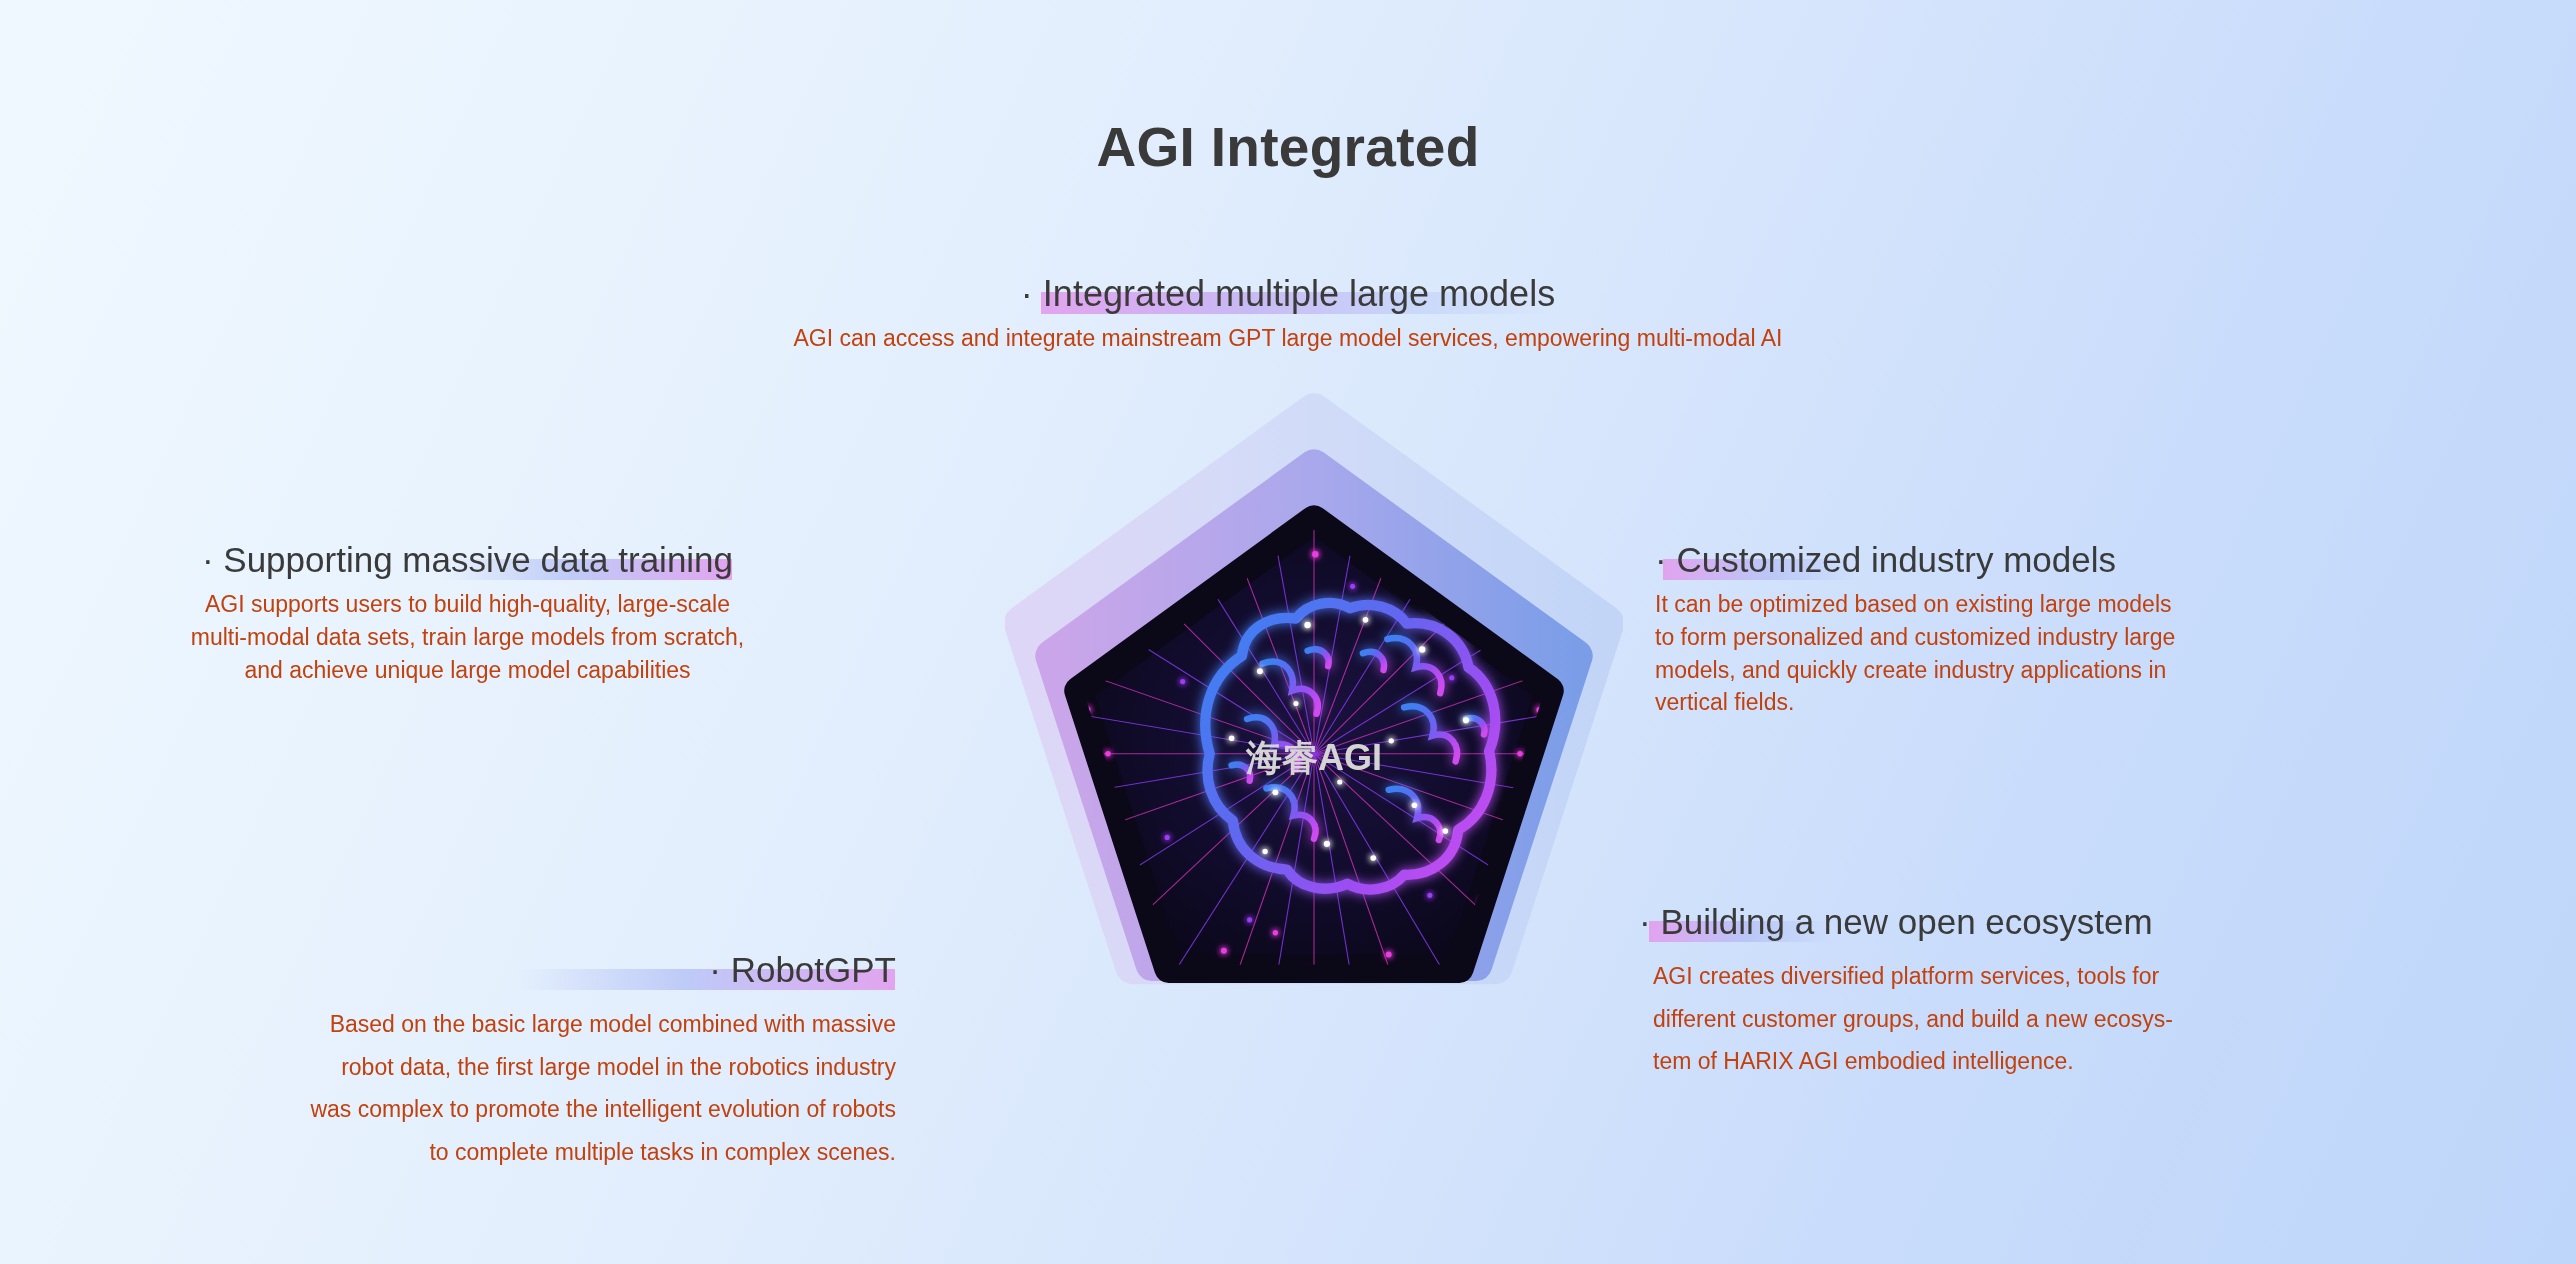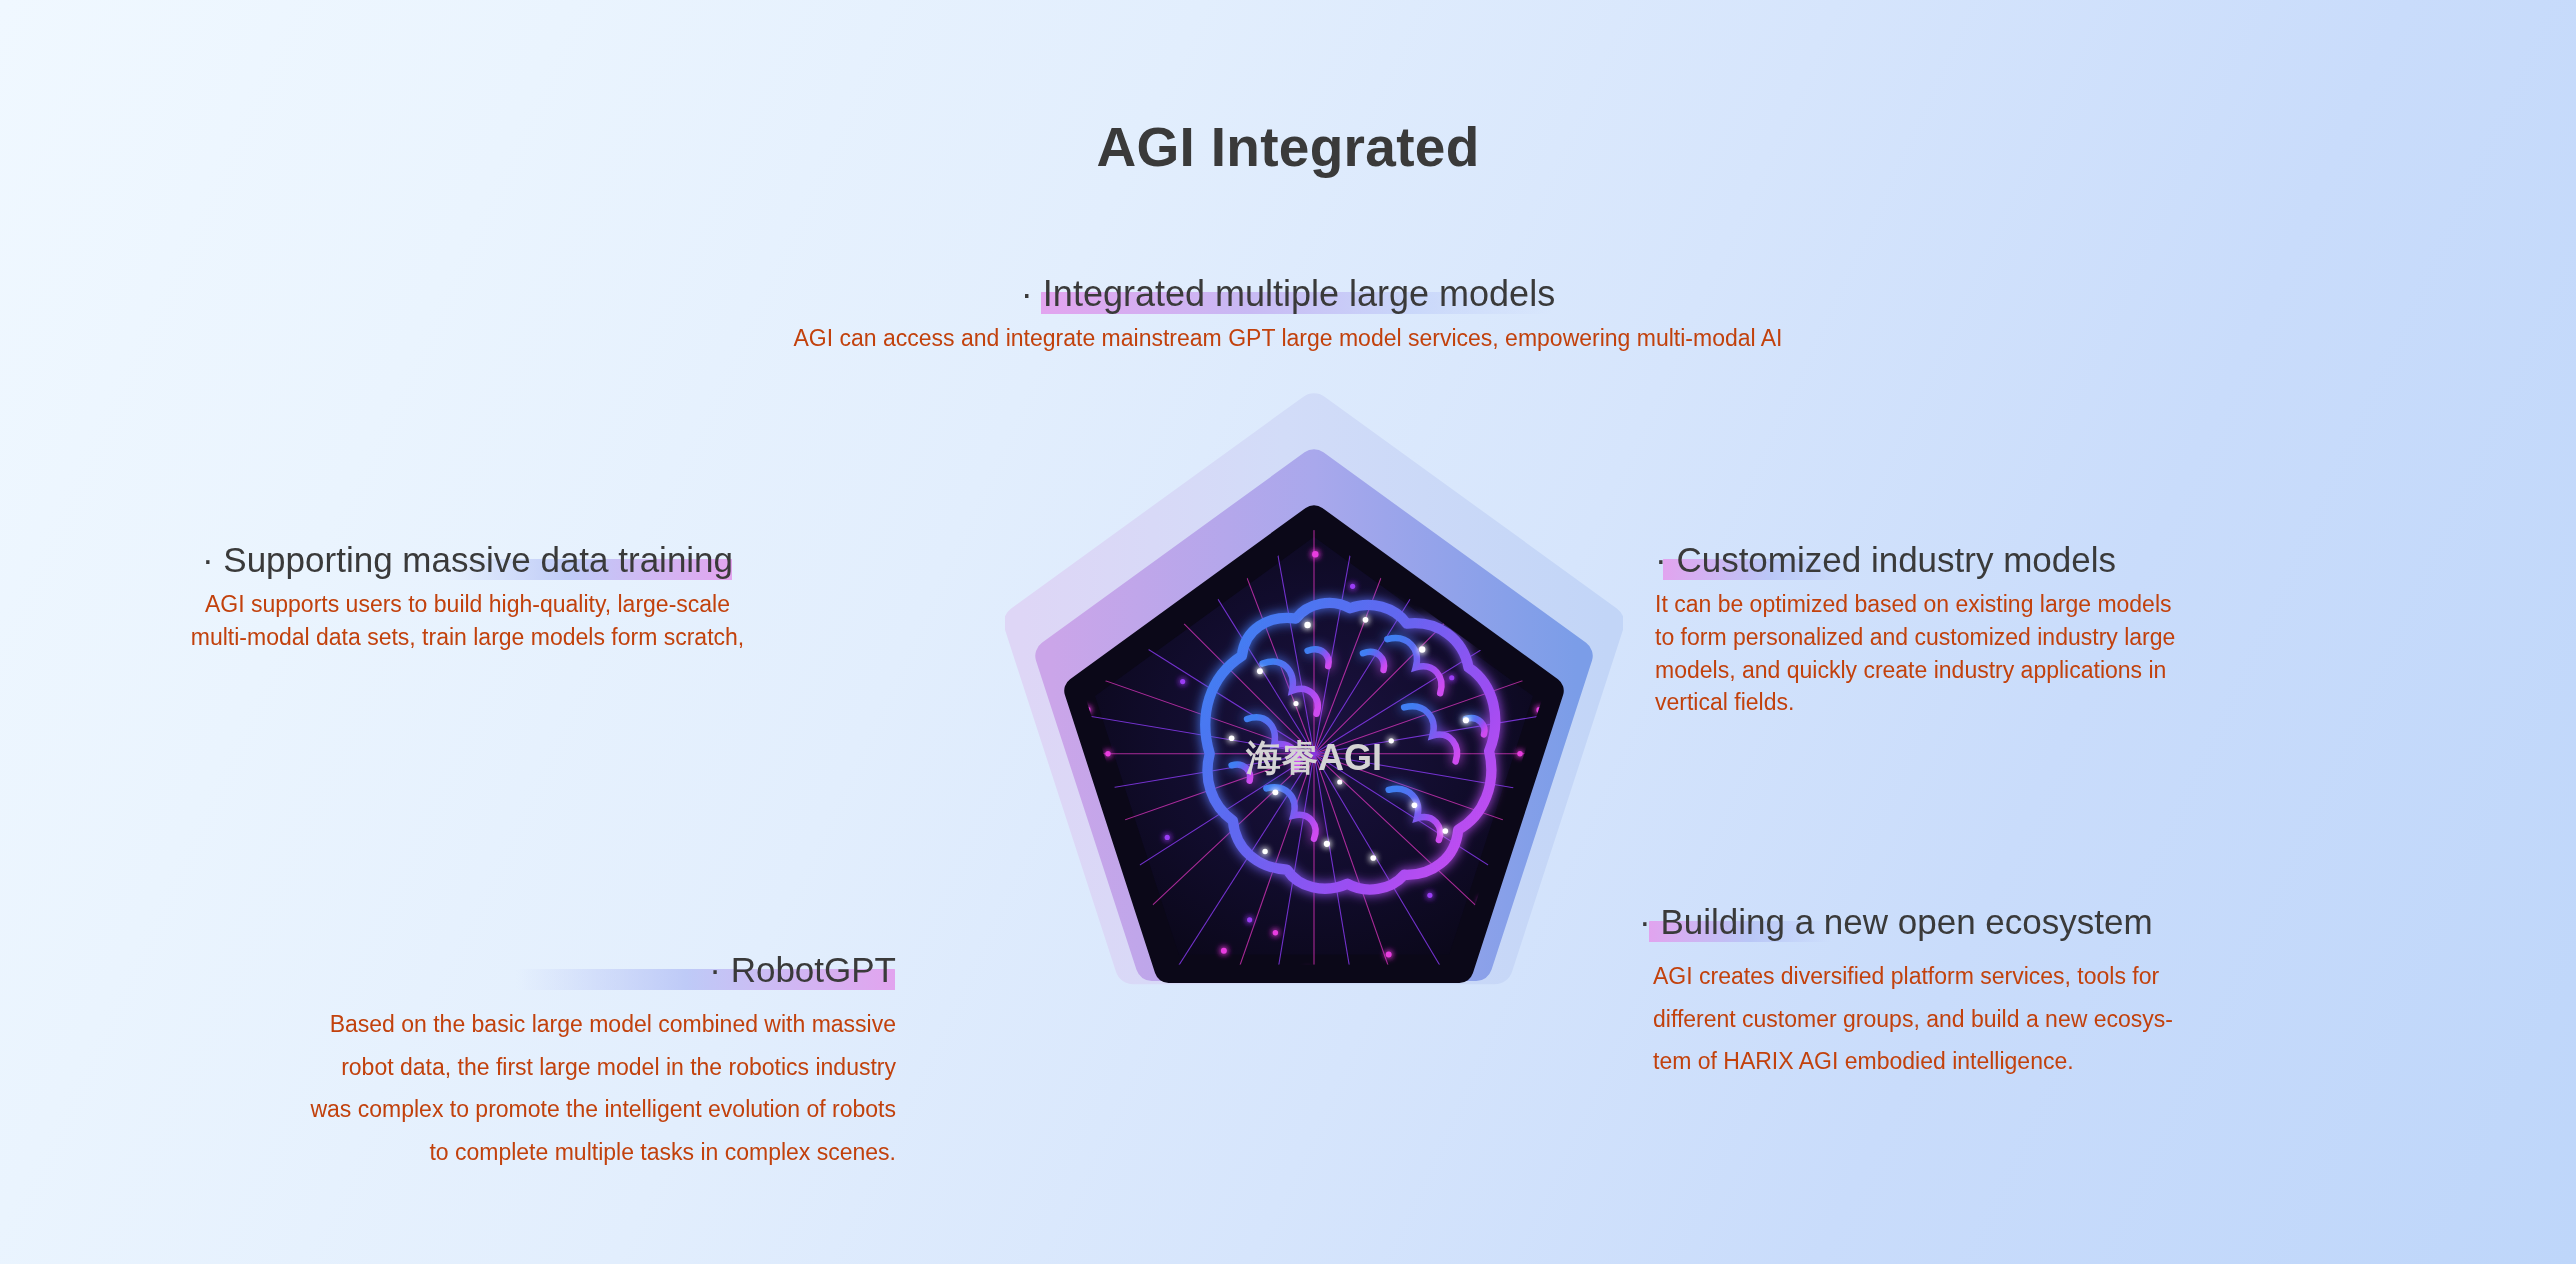--- a/index.html
+++ b/index.html
@@ -305,21 +305,22 @@
 </div>
 
 <div class="feature" id="feature-data-training">
   <div class="feature-heading">
     <span class="hl hl-ltr"></span>
     <span>·</span>
     <span>Supporting massive data training</span>
   </div>
   <div class="feature-body">
     <p>AGI supports users to build high-quality, large-scale</p>
-    <p>multi-modal data sets, train large models form scratch,</p>
+    <p>multi-modal data sets, train large models from scratch,</p>
+    <p>and achieve unique large model capabilities</p>
   </div>
 </div>
 
 <div class="feature" id="feature-robotgpt">
   <div class="feature-heading">
     <span class="hl hl-ltr"></span>
     <span>·</span>
     <span>RobotGPT</span>
   </div>
   <div class="feature-body">

